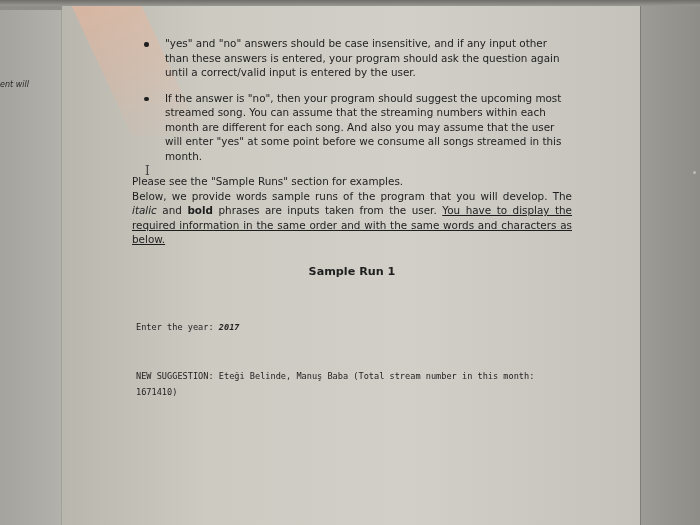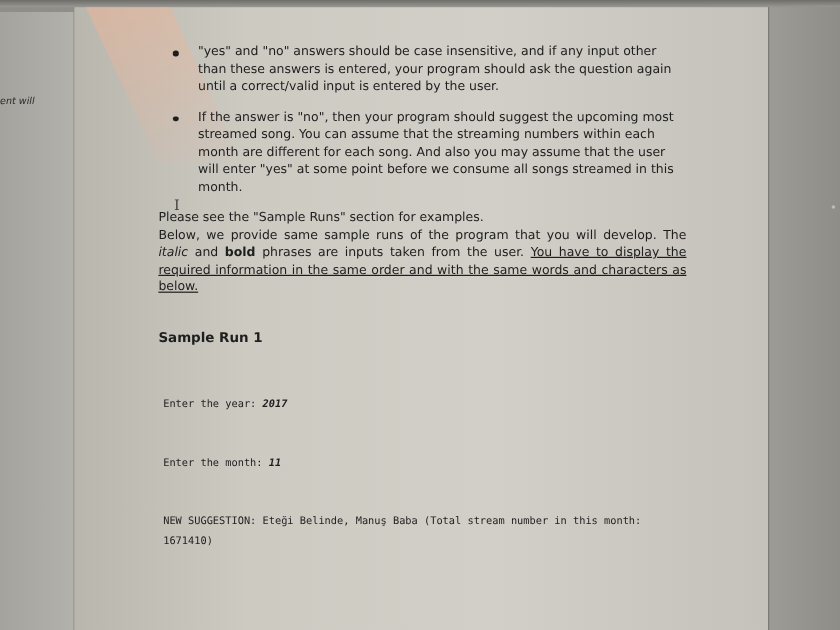--- a/index.html
+++ b/index.html
@@ -53,21 +53,21 @@
       border-radius: 50%; background: #1e1e1e;
     }
     .ibeam {
       position: absolute; left: 13px; top: 128px;
       font-size: 12px; color: #444; font-family: "DejaVu Serif", serif;
     }
     .para { margin-top: 4px; }
     h3 {
       font-size: 11.2px; font-weight: bold; margin-top: 24px; margin-bottom: 8px;
     }
-    .run-title { margin-top: 28px; margin-bottom: 8px; }
+    .run-title { margin-top: 18px; margin-bottom: 8px; text-align: center; }
     .u { text-decoration: underline; }
     .intro { text-align: justify; }
     .code {
       font-family: "DejaVu Sans Mono", monospace;
       font-size: 8.6px; line-height: 16.2px; white-space: pre-wrap;
       margin-left: 4px; width: 420px;
     }
     .code i { font-weight: bold; }
   </style>
 </head>
@@ -90,26 +90,25 @@
       </li>
       <li>
         <span class="b"></span>
         <span>If the answer is "no", then your program should suggest the upcoming most streamed song. You can assume that the streaming numbers within each month are different for each song. And also you may assume that the user will enter "yes" at some point before we consume all songs streamed in this month.</span>
       </li>
     </ul>
     <span class="ibeam">I</span>
 
     <p class="para">Please see the "Sample Runs" section for examples.</p>
 
-    <p class="intro"><span>Below, we provide same sample runs of the program that you will develop. The </span><i>italic</i><span> and </span><b>bold</b><span> phrases are inputs taken from the user. </span><span class="u">You have to display the required information in the same order and with the same words and characters as below.</span></p>
+    <p class="intro"><span>Below, we provide words sample runs of the program that you will develop. The </span><i>italic</i><span> and </span><b>bold</b><span> phrases are inputs taken from the user. </span><span class="u">You have to display the required information in the same order and with the same words and characters as below.</span></p>
 
     <h3 class="run-title">Sample Run 1</h3>
     <div class="code">
       <div><span>Enter the year: </span><i>2017</i></div>
-      <div><span>Enter the month: </span><i>11</i></div>
       <div>NEW SUGGESTION: Eteği Belinde, Manuş Baba (Total stream number in this month: 1671410)</div>
       
       
       
       
       
     </div>
   </div>
 </div>
 

